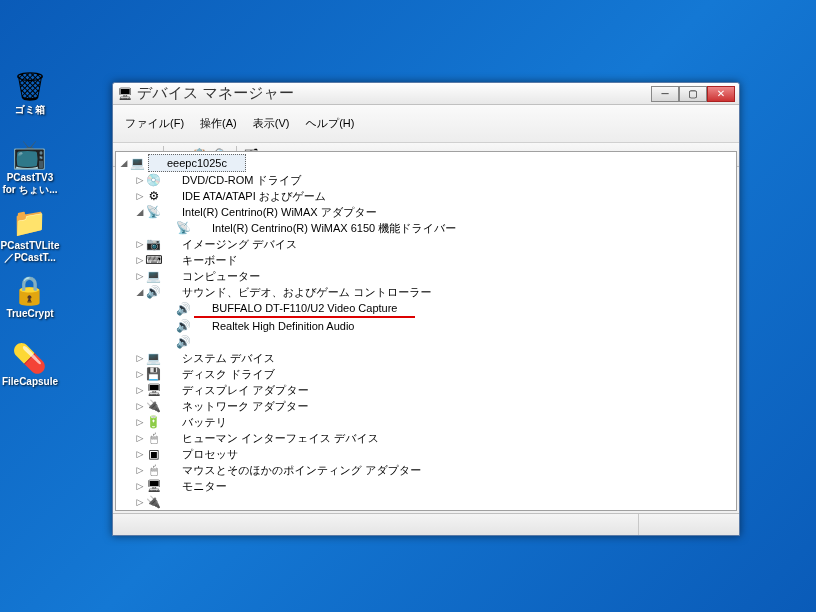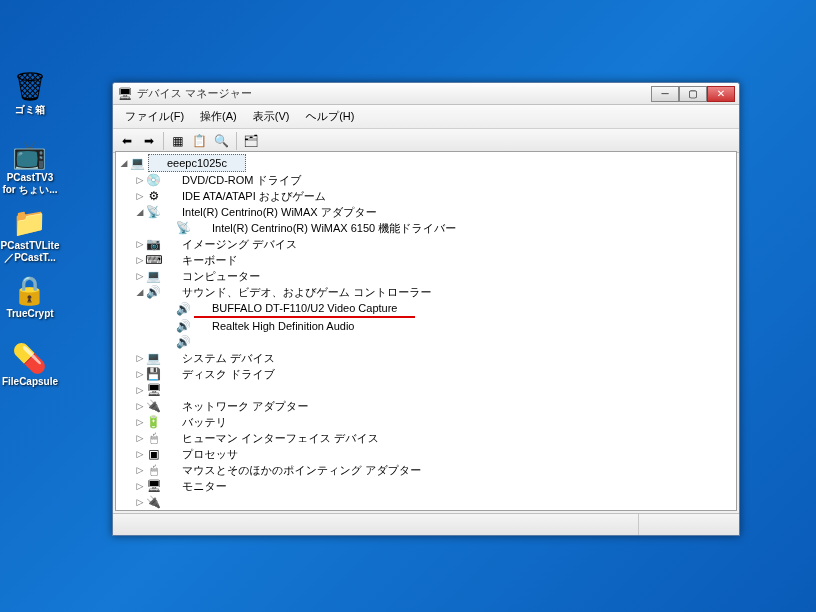--- a/index.html
+++ b/index.html
@@ -10,27 +10,27 @@
     .desktop-icon { position: absolute; width: 60px; text-align: center; cursor: pointer; }
     .desktop-icon .icon-img { width: 32px; height: 32px; margin: 0 auto 2px; display: flex; align-items: center; justify-content: center; font-size: 28px; }
     .desktop-icon .icon-label { color: #fff; font-size: 10px; text-shadow: 1px 1px 2px rgba(0,0,0,0.8); line-height: 1.2; font-weight: bold; }
     
     
     .window { position: absolute; left: 112px; top: 82px; width: 628px; height: 454px; background: #f0f0f0; border: 1px solid #5a7aa6; border-radius: 3px 3px 0 0; box-shadow: 0 0 8px rgba(0,0,0,0.5); }
     
     
     .titlebar { height: 22px; background: linear-gradient(to bottom, #fefefe, #e8e8e8); border-bottom: 1px solid #c0c0c0; display: flex; align-items: center; padding: 0 4px; border-radius: 3px 3px 0 0; }
     .titlebar .app-icon { width: 16px; height: 16px; margin-right: 4px; display: flex; align-items: center; justify-content: center; font-size: 12px; }
-    .titlebar .title { font-size: 11px; color: #333; flex: 1; }
+    .titlebar .title { font-size: 15px; color: #333; flex: 1; }
     .window-controls { display: flex; gap: 0; }
     .window-controls button { width: 28px; height: 16px; border: 1px solid #888; background: linear-gradient(to bottom, #f8f8f8, #d8d8d8); font-size: 10px; line-height: 1; cursor: pointer; display: flex; align-items: center; justify-content: center; }
     .window-controls button.close { background: linear-gradient(to bottom, #e88, #c33); color: #fff; border-color: #a22; }
     
     
-    .menubar { height: 24px; background: linear-gradient(to bottom, #fafafa, #ededed); display: flex; align-items: center; padding: 0 4px; border-bottom: 1px solid #d0d0d0; }
+    .menubar { height: 38px; background: linear-gradient(to bottom, #fafafa, #ededed); display: flex; align-items: center; padding: 0 4px; border-bottom: 1px solid #d0d0d0; }
     .menubar .menu-item { font-size: 11px; padding: 2px 8px; cursor: pointer; }
     
     
     .toolbar { height: 24px; background: linear-gradient(to bottom, #f8f8f8, #e8e8e8); border-bottom: 1px solid #c0c0c0; display: flex; align-items: center; padding: 0 4px; gap: 2px; }
     .toolbar button { width: 20px; height: 20px; border: 1px solid transparent; background: transparent; cursor: pointer; display: flex; align-items: center; justify-content: center; font-size: 12px; }
     .toolbar .sep { width: 1px; height: 18px; background: #c0c0c0; margin: 0 2px; }
     
     
     .tree-container { position: absolute; top: 68px; left: 2px; right: 2px; bottom: 24px; background: #fff; border: 1px solid #a0a0a0; overflow: auto; }
     .tree { padding: 2px; font-size: 11px; line-height: 16px; }
@@ -190,20 +190,21 @@
             <span class="node-label">システム デバイス</span>
           </div>
           <div class="tree-node">
             <span class="expander">▷</span>
             <span class="node-icon">💾</span>
             <span class="node-label">ディスク ドライブ</span>
           </div>
           <div class="tree-node">
             <span class="expander">▷</span>
             <span class="node-icon">🖥</span>
+            <span class="node-label">ディスプレイ アダプター</span>
           </div>
           <div class="tree-node">
             <span class="expander">▷</span>
             <span class="node-icon">🔌</span>
             <span class="node-label">ネットワーク アダプター</span>
           </div>
           <div class="tree-node">
             <span class="expander">▷</span>
             <span class="node-icon">🔋</span>
             <span class="node-label">バッテリ</span>

